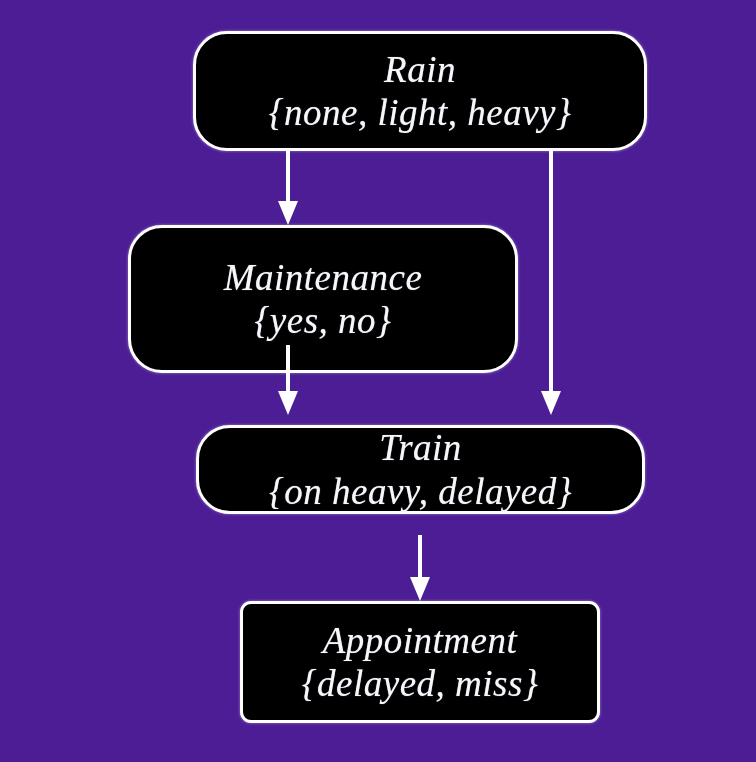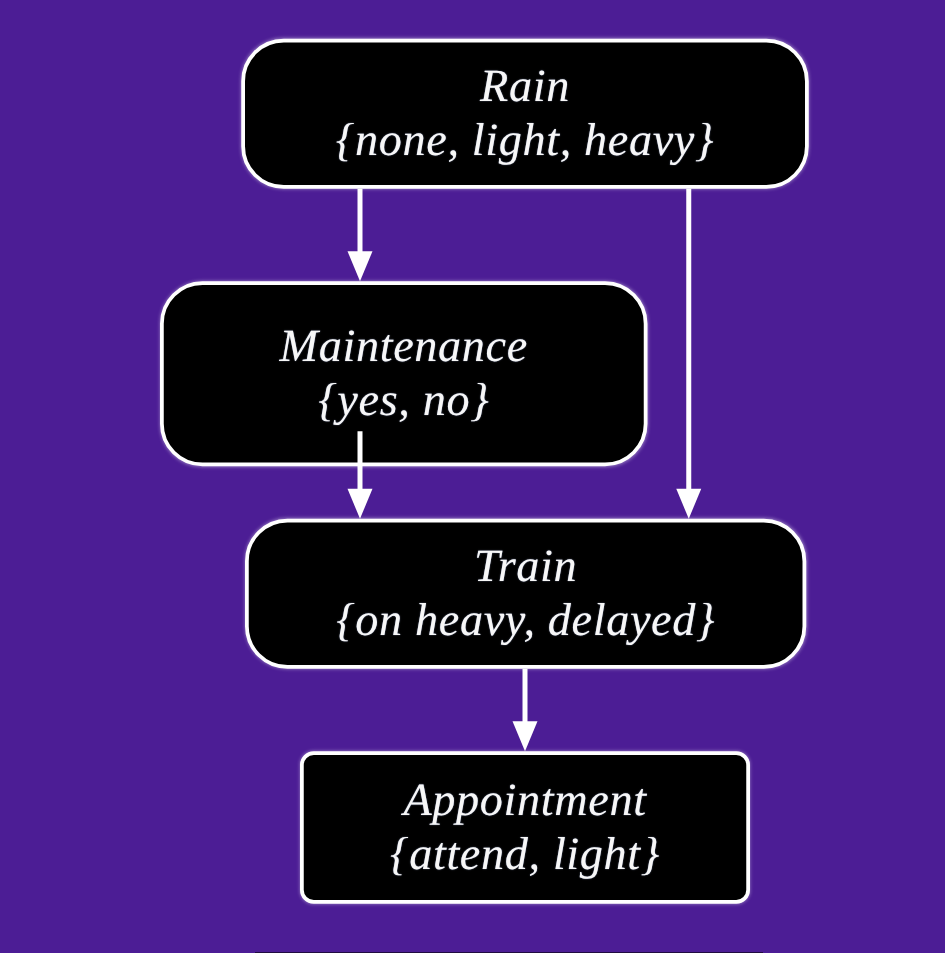--- a/index.html
+++ b/index.html
@@ -41,21 +41,21 @@
     font-style: italic;
     font-size: 37px;
     letter-spacing: 0.5px;
     white-space: nowrap;
     margin-top: 2px;
     text-align: right;
   }
   
   #node-rain        { left: 193px; top: 31px;  width: 454px; height: 120px; }
   #node-maintenance { left: 93px;  top: 225px; width: 390px; height: 148px; margin-left: 35px; }
-  #node-train       { left: 196px; top: 415px; width: 449px; height: 120px; }
+  #node-train       { left: 196px; top: 425px; width: 449px; height: 89px; }
   #node-appointment { left: 240px; top: 601px; width: 360px; height: 122px; border-radius: 11px; }
 
   
   .edge {
     position: absolute;
     overflow: visible;
   }
   .edge svg { display: block; overflow: visible; }
   .edge-line {
     stroke: #ffffff;
@@ -84,21 +84,21 @@
     <div class="node-states">{yes, no}</div>
   </div>
 
   <div class="node" id="node-train">
     <div class="node-title">Train</div>
     <div class="node-states">{on heavy, delayed}</div>
   </div>
 
   <div class="node" id="node-appointment">
     <div class="node-title">Appointment</div>
-    <div class="node-states">{attend, light}</div>
+    <div class="node-states">{delayed, miss}</div>
   </div>
 
   <div class="edge" id="edge-rain-maintenance">
     <svg width="40" height="76" viewBox="0 0 40 76">
       <line class="edge-line" x1="20" y1="0" x2="20" y2="54"></line>
       <polygon class="edge-head" points="20,74 10,50 30,50"></polygon>
     </svg>
   </div>
 
   <div class="edge" id="edge-rain-train">

